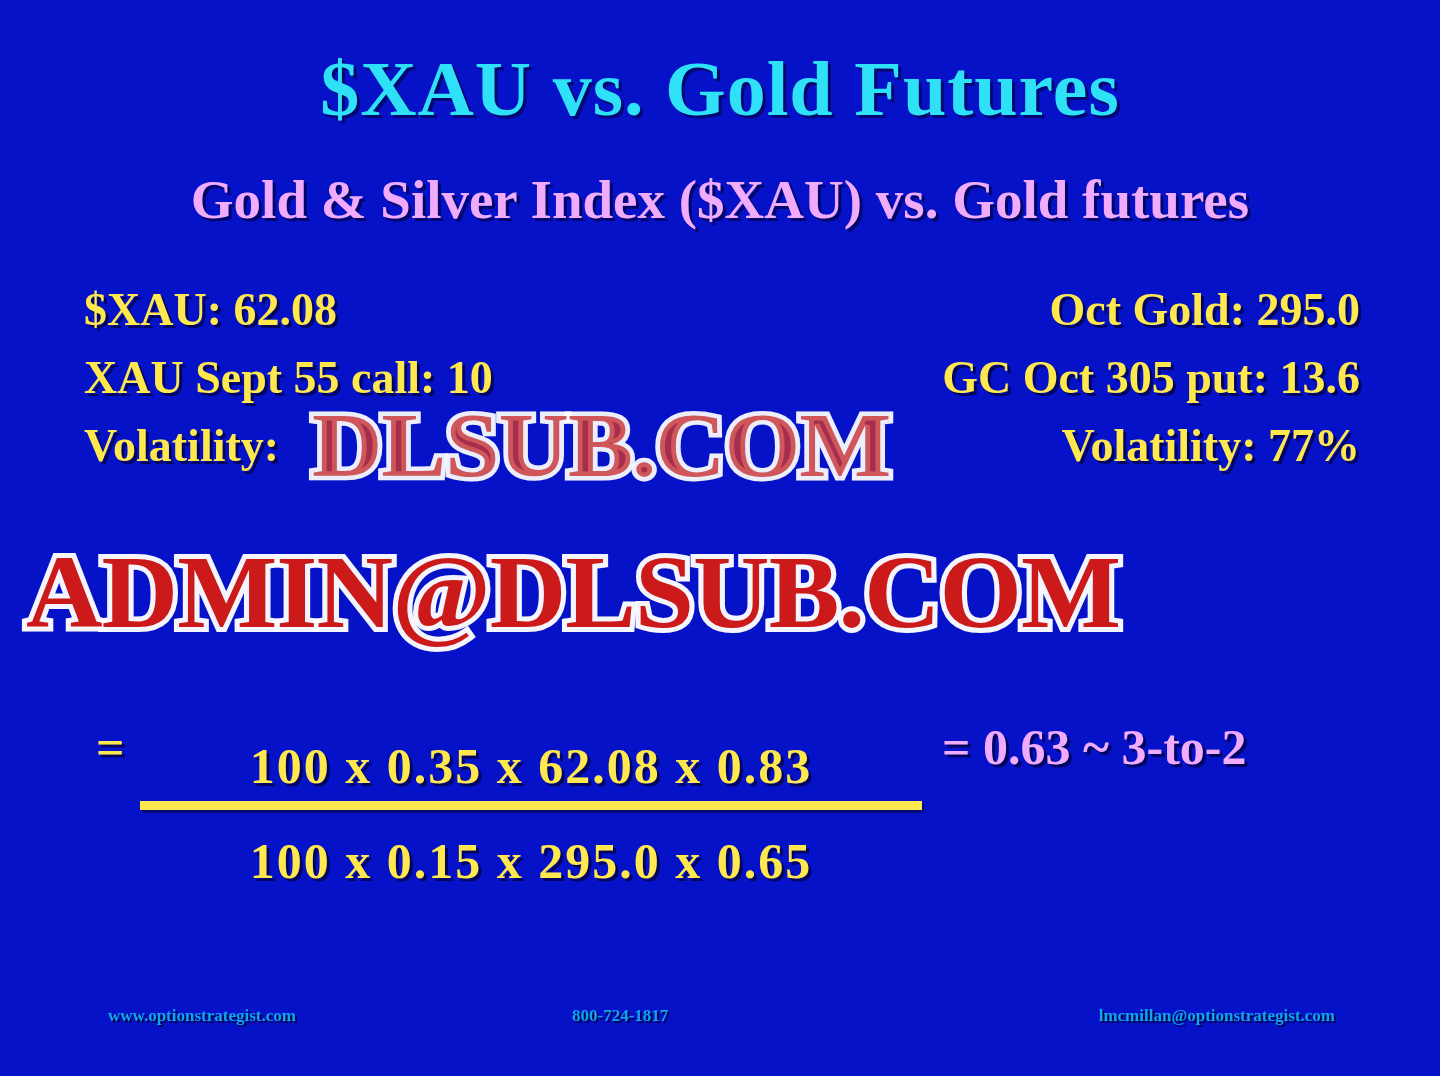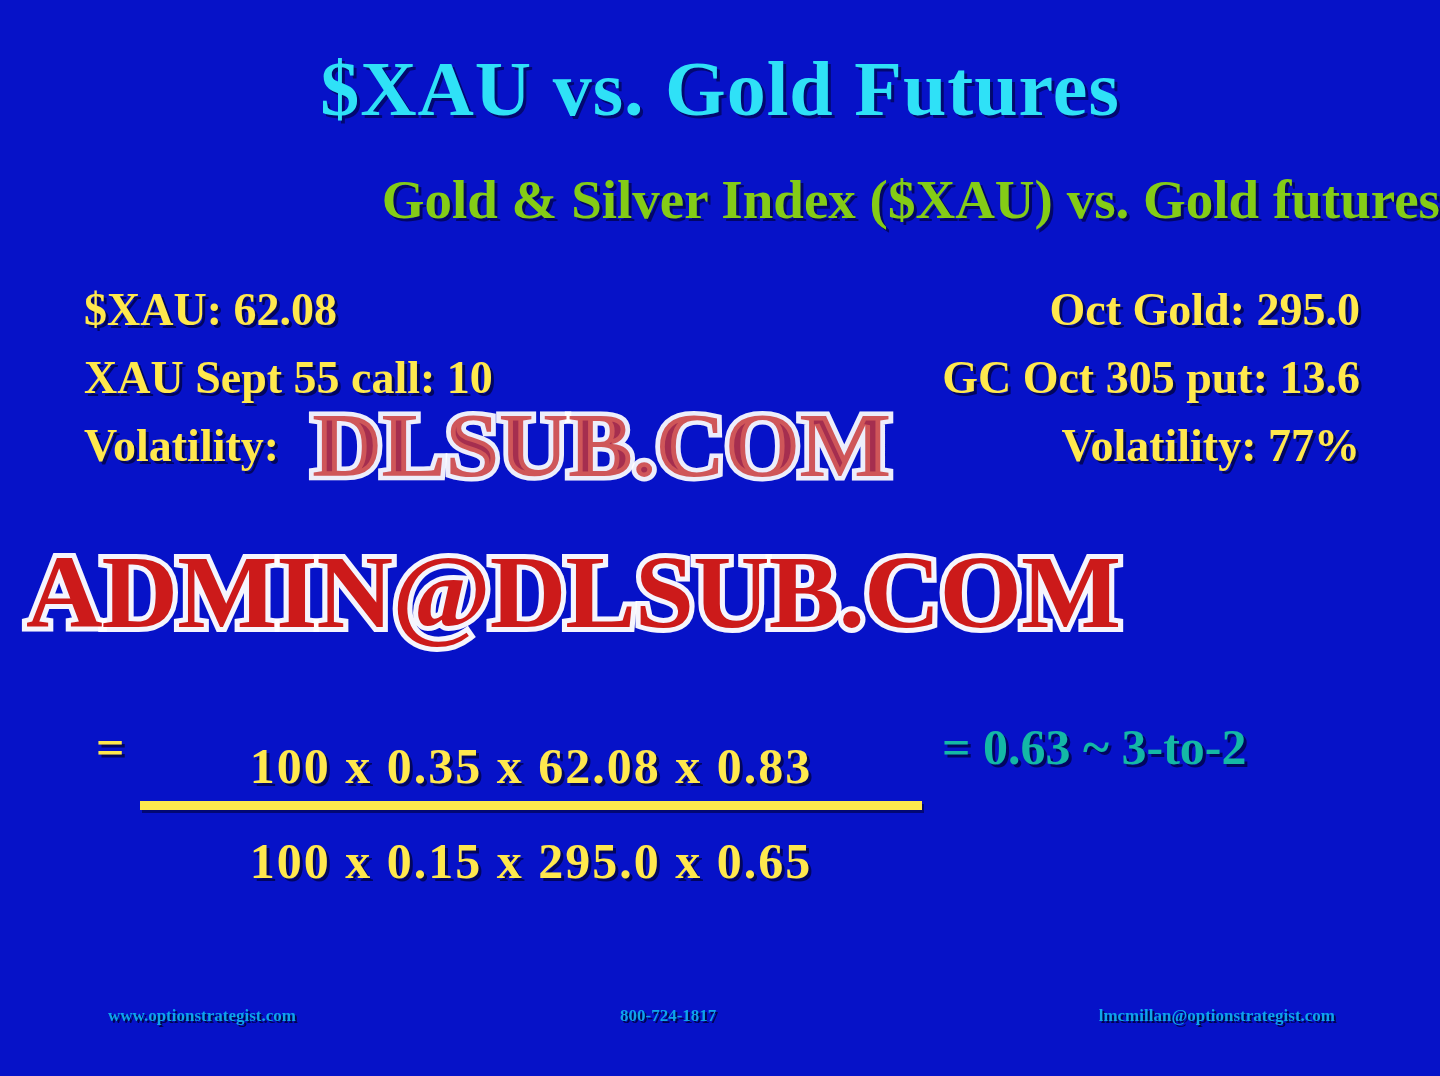--- a/index.html
+++ b/index.html
@@ -37,24 +37,24 @@
     text-shadow: 3px 3px 0 rgba(0,0,40,0.55);
     white-space: nowrap;
   }
 
   
   .subtitle {
     position: absolute;
     top: 168px;
     left: 0;
     width: 1440px;
-    text-align: right;
+    text-align: center;
     font-size: 55px;
     font-weight: bold;
-    color: #84cc16;
+    color: #f0abfc;
     text-shadow: 3px 3px 0 rgba(0,0,50,0.65);
     white-space: nowrap;
   }
 
   
   .datarows {
     position: absolute;
     top: 280px;
     left: 84px;
     width: 1276px;
@@ -115,21 +115,21 @@
     width: 100%;
     box-shadow: 2px 3px 0 rgba(0,0,50,0.55);
   }
   .eq-den { padding-top: 22px; }
   .eq-result {
     position: absolute;
     left: 942px;
     top: 12px;
     font-size: 50px;
     font-weight: bold;
-    color: #14b8a6;
+    color: #f0abfc;
     text-shadow: 3px 3px 0 rgba(0,0,50,0.7);
     white-space: nowrap;
   }
 
   
   .footer {
     position: absolute;
     bottom: 40px;
     left: 0;
     width: 1440px;
@@ -137,21 +137,21 @@
   }
   .footer span {
     position: absolute;
     font-size: 17px;
     font-weight: bold;
     color: #0ea5e9;
     text-shadow: 2px 2px 0 rgba(0,0,50,0.8);
     white-space: nowrap;
   }
   .foot-site  { left: 108px; }
-  .foot-phone { left: 620px; }
+  .foot-phone { left: 572px; }
   .foot-mail  { right: 105px; }
 
   
   .wm {
     position: absolute;
     font-family: "Liberation Serif", "DejaVu Serif", serif;
     font-weight: bold;
     white-space: nowrap;
     pointer-events: none;
     letter-spacing: -1px;

